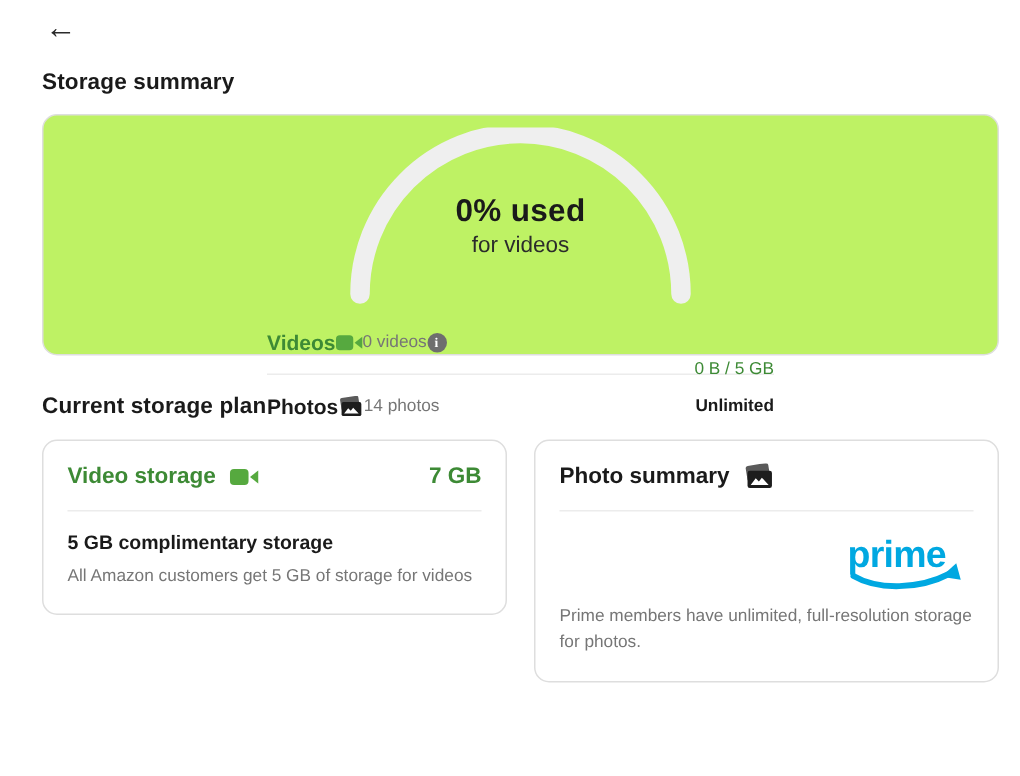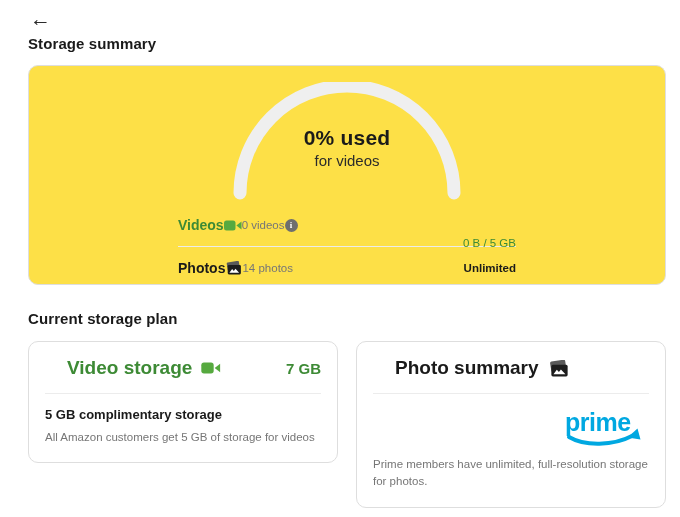--- a/index.html
+++ b/index.html
@@ -11,24 +11,24 @@
     --arc-gray:#EFEFEF;
     --border:#DEDEDE;
     --divider:#ECECEC;
   }
   *{box-sizing:border-box;margin:0;padding:0;}
   html,body{background:#fff;}
   body{font-family:"Liberation Sans","DejaVu Sans",sans-serif;color:var(--text-dark);}
   .page{width:680px;height:517px;background:#fff;padding:6px 14px 0 28px;overflow:hidden;}
 
   .back-btn{background:none;border:none;font-size:21px;line-height:1;color:#2b2b2b;cursor:pointer;padding:2px 2px;}
-  .h1{font-size:15px;font-weight:bold;margin-top:4px;letter-spacing:.1px;}
+  .h1{font-size:15px;font-weight:bold;margin-top:15px;letter-spacing:.1px;}
 
   
-  .summary-card{margin-top:13px;border:1px solid var(--border);border-radius:10px;background:#fde047;height:220px;padding-top:16px;}
+  .summary-card{margin-top:13px;border:1px solid var(--border);border-radius:10px;background:#bef264;height:161px;padding-top:8px;}
   .gauge{position:relative;width:240px;height:118px;margin:0 auto;}
   .gauge svg{display:block;}
   .gauge-text{position:absolute;left:0;right:0;top:44px;text-align:center;}
   .gauge-headline{font-size:21px;font-weight:bold;letter-spacing:.2px;}
   .gauge-subline{font-size:15px;color:#2b2b2b;margin-top:2px;}
 
   .usage{width:338px;margin:14px auto 0;}
   .usage-row{display:flex;align-items:center;height:22px;}
   .usage-left{display:flex;align-items:center;flex:1;}
   .usage-label{font-size:14px;font-weight:bold;}
@@ -38,21 +38,21 @@
   .usage-value{font-size:11.5px;}
   .usage-value.green{color:var(--green);margin-top:36px;}
   .usage-value.bold{font-weight:bold;color:var(--text-dark);}
   .usage-divider{border:none;border-top:1px solid var(--divider);margin:10px 0;}
 
   
   .h2{font-size:15px;font-weight:bold;margin-top:25px;letter-spacing:.1px;}
   .plan-row{display:flex;gap:18px;margin-top:14px;align-items:flex-start;}
   .plan-card{width:310px;border:1px solid var(--border);border-radius:10px;background:#fff;padding:15px 16px 16px;}
   .plan-title-row{display:flex;align-items:center;gap:9px;}
-  .plan-title{font-size:19px;font-weight:bold;margin-left:22px;}
+  .plan-title{font-size:15px;font-weight:bold;}
   .plan-title.green{color:var(--green);}
   .plan-amount{margin-left:auto;font-size:15px;font-weight:bold;color:var(--green);}
   .plan-divider{border:none;border-top:1px solid var(--divider);margin:14px 0 13px;}
   .plan-subtitle{font-size:13px;font-weight:bold;}
   .plan-body{font-size:11.5px;color:var(--text-gray);margin-top:7px;line-height:1.5;}
   .photo-sub-row{display:flex;align-items:center;}
   .prime-logo{margin-left:auto;flex:0 0 auto;}
 </style>
 </head>
 <body>

